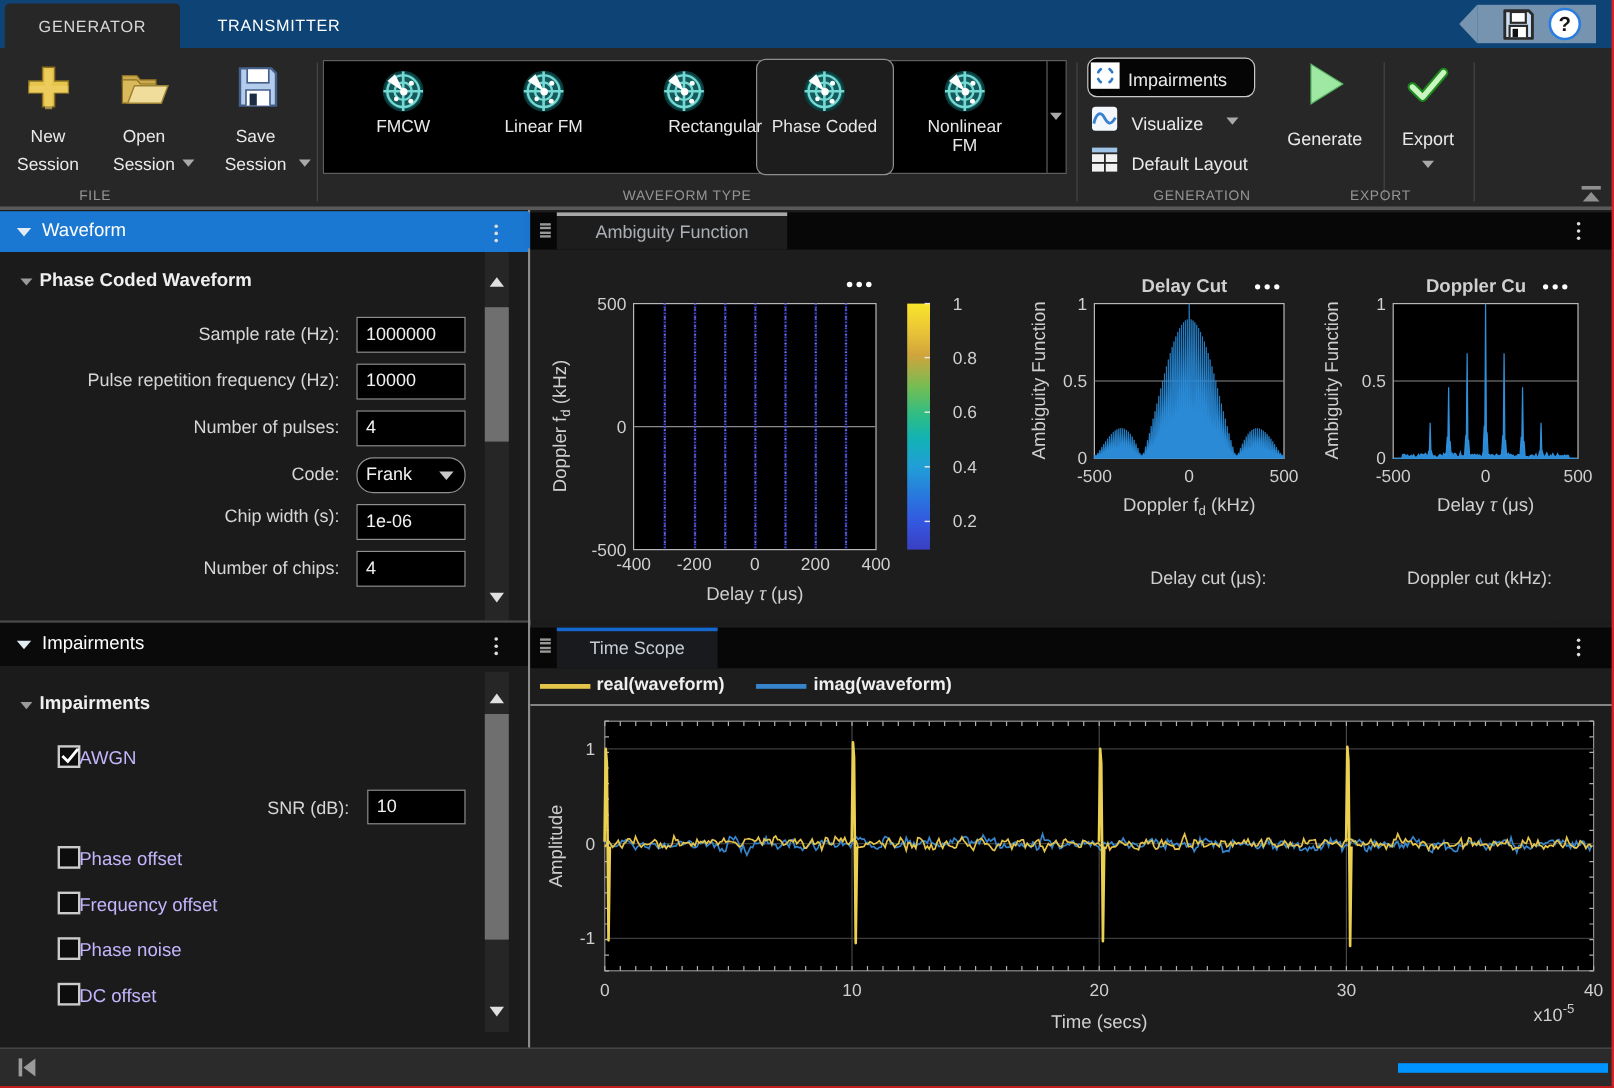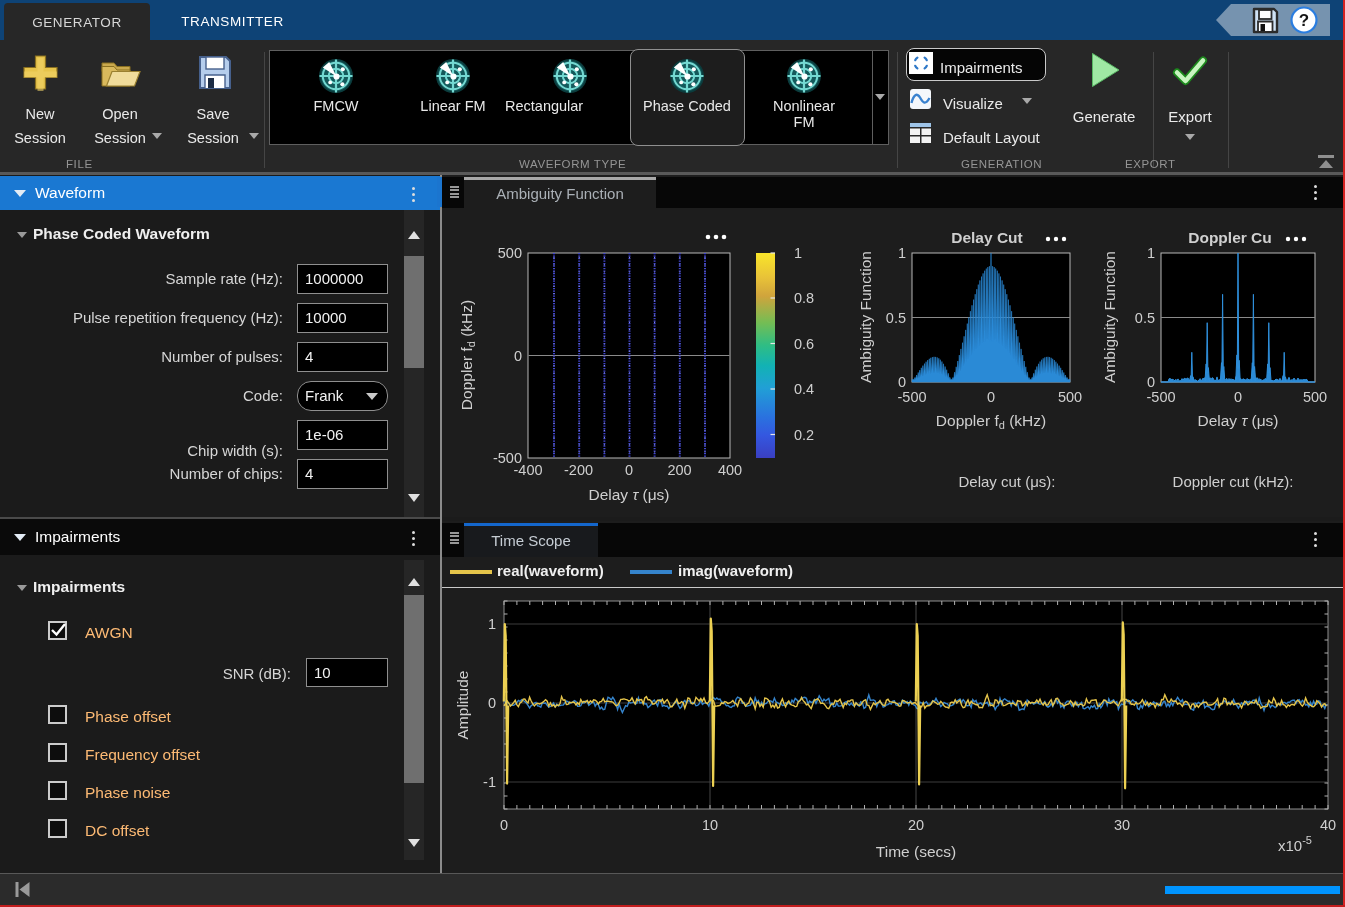--- a/index.html
+++ b/index.html
@@ -34,21 +34,21 @@
 .hdrtxt{position:absolute;color:#fff;font-size:15.5px;left:35px;top:8px;}
 .tri-w{position:absolute;width:0;height:0;border-left:6px solid transparent;border-right:6px solid transparent;border-top:7px solid #e3ecf5;}
 .tri-g{position:absolute;width:0;height:0;border-left:5px solid transparent;border-right:5px solid transparent;border-top:6px solid #9a9a9a;}
 .vdots{position:absolute;width:3px;}
 .vdots i{display:block;width:3px;height:3px;border-radius:50%;background:#ddd;margin-bottom:3px;}
 .flabel{position:absolute;color:#d6d6d6;font-size:15px;text-align:right;height:20px;line-height:20px;}
 .finput{position:absolute;left:297px;width:91px;height:30px;background:#000;border:1px solid #8f8f8f;
  color:#f2f2f2;font-size:15px;line-height:28px;padding-left:7px;}
 .bold15{font-weight:bold;font-size:15.5px;color:#efefef;}
 .cb{position:absolute;left:48px;width:19px;height:19px;background:#0d0d0d;border:2px solid #cbcbcb;}
-.cblab{position:absolute;left:85px;color:#fdba74;font-size:15.5px;height:20px;line-height:20px;}
+.cblab{position:absolute;left:66px;color:#c4b5fd;font-size:15.5px;height:20px;line-height:20px;}
 
 .sbar{position:absolute;left:404px;width:20px;background:#262626;}
 .sthumb{position:absolute;left:0;width:20px;background:#6f6f6f;}
 .sarr-u{position:absolute;left:4px;width:0;height:0;border-left:6px solid transparent;border-right:6px solid transparent;border-bottom:8px solid #e0e0e0;}
 .sarr-d{position:absolute;left:4px;width:0;height:0;border-left:6px solid transparent;border-right:6px solid transparent;border-top:8px solid #e0e0e0;}
 
 #ambpanel{left:442px;top:175px;width:903px;height:342px;background:#1d1d1d;}
 #ambtabs{left:0;top:2px;width:903px;height:31px;background:#070707;}
 #ambtab{left:22px;top:0px;width:192px;height:31px;background:#1d1d1d;border-top:3px solid #a8a8a8;
  color:#aab0b6;font-size:15px;text-align:center;line-height:27px;}
@@ -174,21 +174,21 @@
 <div class="gitem" style="left:0;width:0">
         <svg class="abs" style="left:165px;top:7px" width="36" height="36">
           <use href="#radar"></use>
         </svg>
         <div class="abs" style="left:118px;top:47px;width:130px;text-align:center">Linear FM</div>
       </div>
 <div class="gitem" style="left:0;width:0">
         <svg class="abs" style="left:282px;top:7px" width="36" height="36">
           <use href="#radar"></use>
         </svg>
-        <div class="abs" style="left:235px;top:47px;width:130px;text-align:left">Rectangular</div>
+        <div class="abs" style="left:235px;top:47px;width:130px;text-align:right">Rectangular</div>
       </div>
 <div class="gitem" style="left:0;width:0">
         <svg class="abs" style="left:399px;top:7px" width="36" height="36">
           <use href="#radar"></use>
         </svg>
         <div class="abs" style="left:352px;top:47px;width:130px;text-align:center">Phase Coded</div>
       </div>
 <div class="gitem" style="left:0;width:0">
         <svg class="abs" style="left:516px;top:7px" width="36" height="36">
           <use href="#radar"></use>
@@ -228,21 +228,21 @@
 <div class="tri-g" style="position:absolute;left:17px;top:57px"></div>
 <div class="flabel" style="left:0px;top:94px;width:283px">Sample rate (Hz):</div>
 <div class="finput" style="top:89px;">1000000</div>
 <div class="flabel" style="left:0px;top:133px;width:283px">Pulse repetition frequency (Hz):</div>
 <div class="finput" style="top:128px;">10000</div>
 <div class="flabel" style="left:0px;top:172px;width:283px">Number of pulses:</div>
 <div class="finput" style="top:167px;">4</div>
 <div class="flabel" style="left:0px;top:211px;width:283px">Code:</div>
 <div class="finput" style="top:206px;border-radius:14px;">Frank</div>
 <div class="tri-d" style="left:366px;top:218px;border-left-width:6px;border-right-width:6px;border-top-width:7px;border-top-color:#c9c9c9"></div>
-<div class="flabel" style="left:0px;top:266px;width:283px">Chip width (s):</div>
+<div class="flabel" style="left:0px;top:246px;width:283px">Chip width (s):</div>
 <div class="finput" style="top:245px;">1e-06</div>
 <div class="flabel" style="left:0px;top:289px;width:283px">Number of chips:</div>
 <div class="finput" style="top:284px;">4</div>
 <div class="sbar abs" style="top:35px;height:307px"></div>
 <div class="sarr-u abs" style="left:408px;top:56px"></div>
 <div class="sthumb abs" style="left:404px;top:81px;height:112px"></div>
 <div class="sarr-d abs" style="left:408px;top:319px"></div>
 <div class="abs" style="left:0;top:342px;width:440px;height:2px;background:#4a4a4a"></div>
 <div id="imphdr" class="abs">
           <div class="tri-w" style="left:14px;top:15px"></div>

